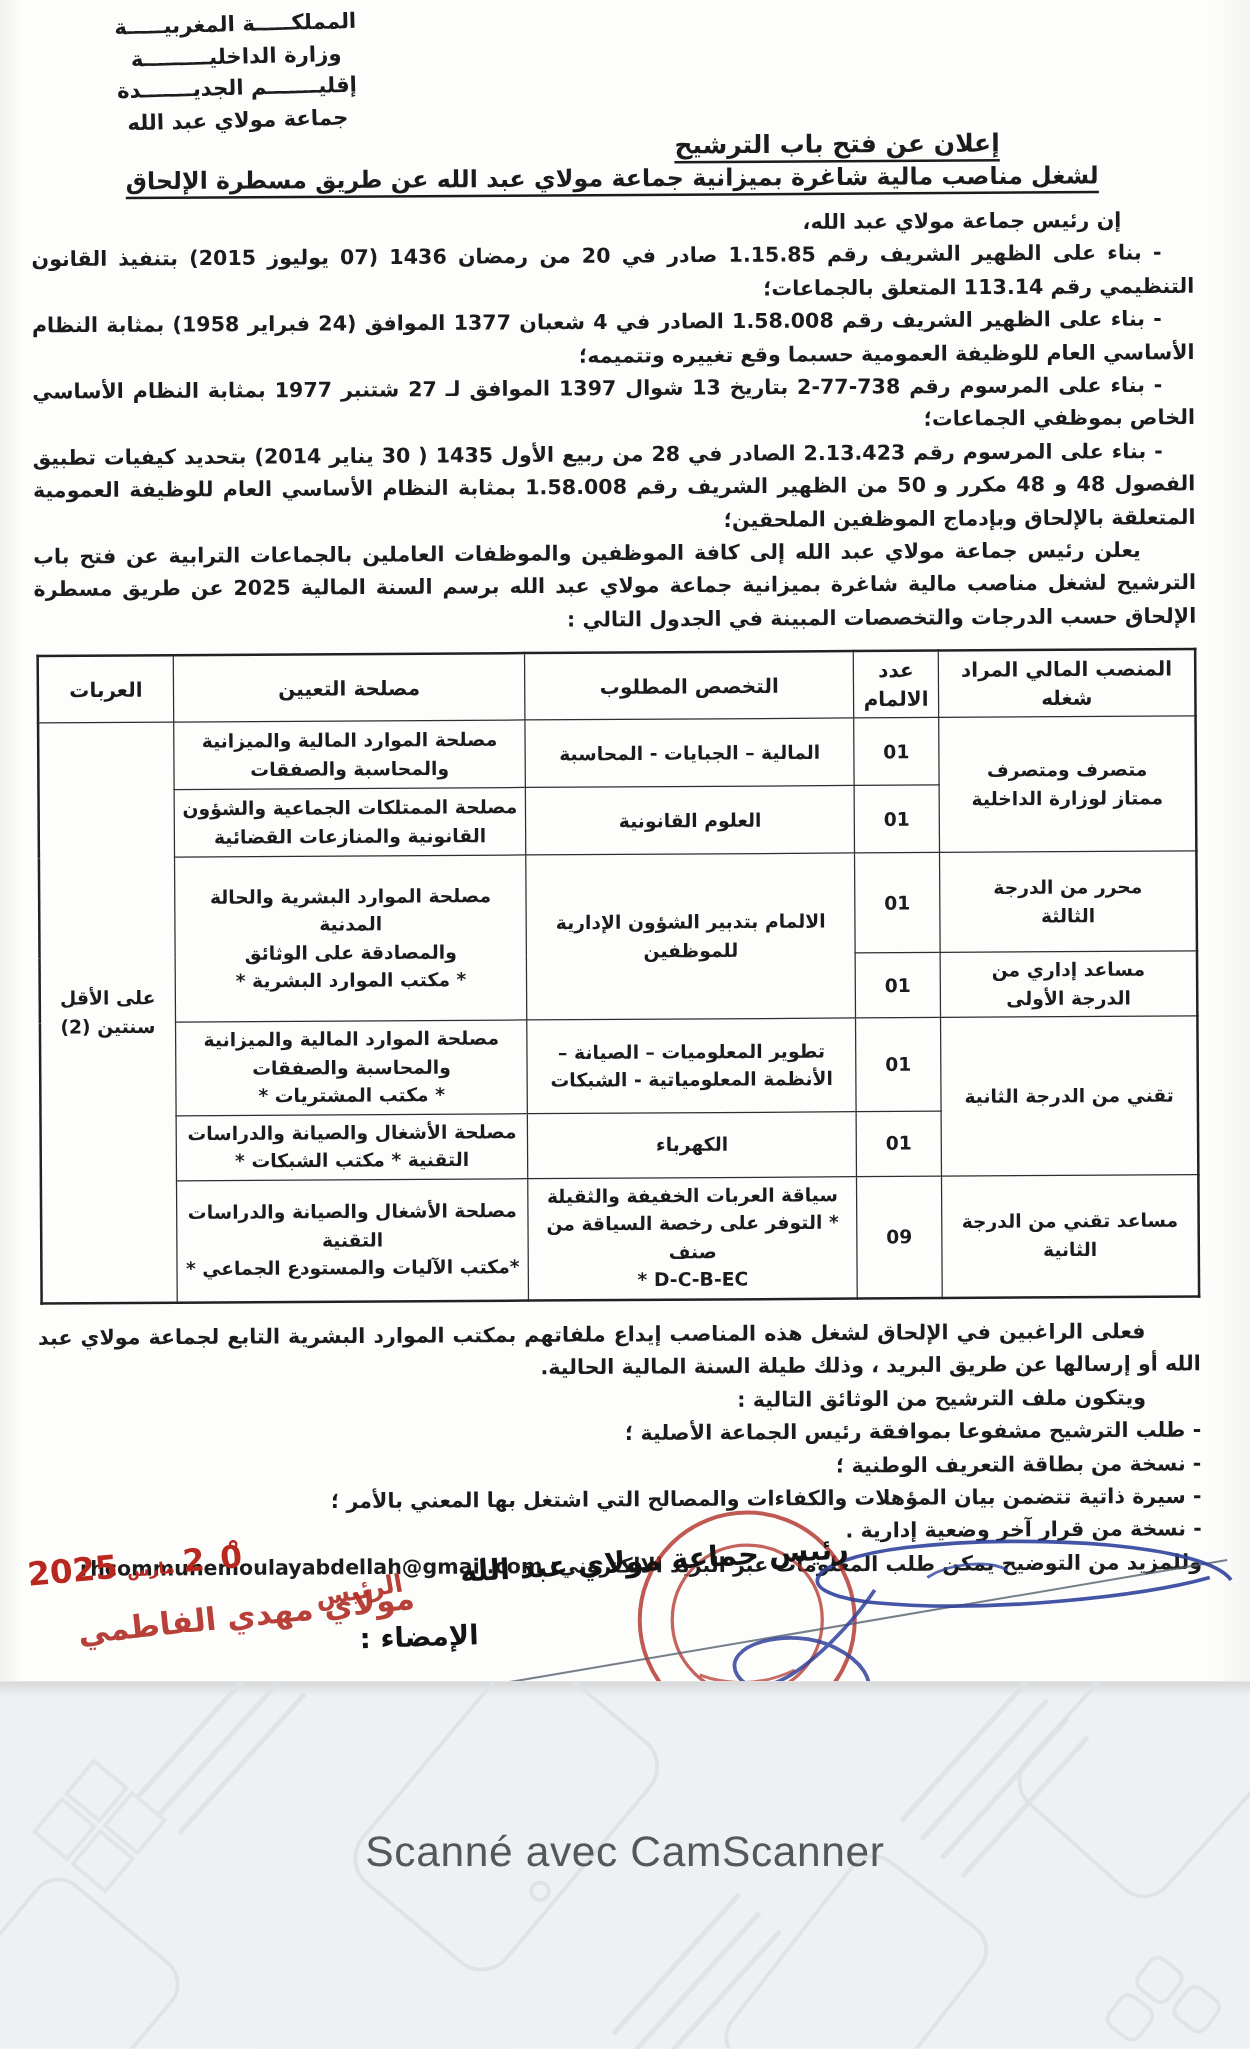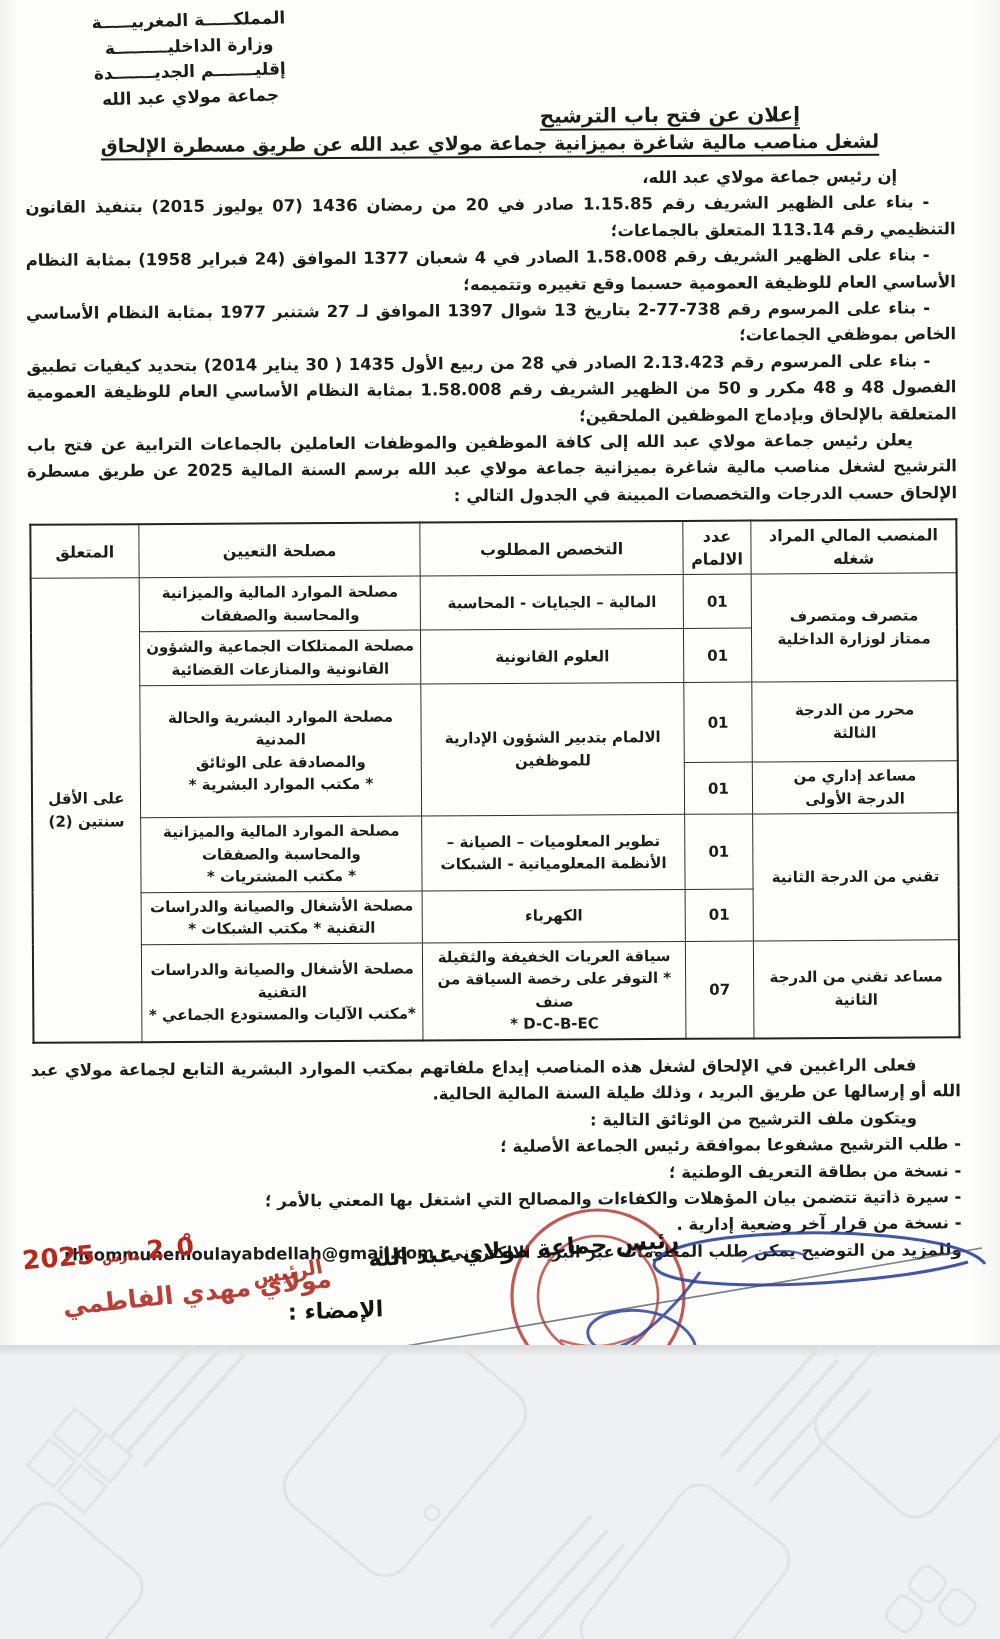--- a/index.html
+++ b/index.html
@@ -112,21 +112,21 @@
           <col class="c-exp">
       </colgroup>
       <tbody>
           <tr class="h-head">
         <th>المنصب المالي المراد
 شغله</th>
         <th>عدد
 الالمام</th>
         <th>التخصص المطلوب</th>
         <th>مصلحة التعيين</th>
-        <th>المتعلق</th>
+        <th>العربات</th>
       </tr>
       <tr class="h1">
         <td rowspan="2">متصرف ومتصرف
 ممتاز لوزارة الداخلية</td>
         <td class="cnt">01</td>
         <td>المالية – الجبايات - المحاسبة</td>
         <td>مصلحة الموارد المالية والميزانية
 والمحاسبة والصفقات</td>
         <td rowspan="7">على الأقل
 سنتين (2)</td>
@@ -162,21 +162,21 @@
       </tr>
       <tr class="h6">
         <td class="cnt">01</td>
         <td>الكهرباء</td>
         <td>مصلحة الأشغال والصيانة والدراسات
 التقنية * مكتب الشبكات *</td>
       </tr>
       <tr class="h7">
         <td>مساعد تقني من الدرجة
 الثانية</td>
-        <td class="cnt">07</td>
+        <td class="cnt">09</td>
         <td>سياقة العربات الخفيفة والثقيلة
 * التوفر على رخصة السياقة من صنف
 ‎* D-C-B-EC</td>
         <td>مصلحة الأشغال والصيانة والدراسات
 التقنية
 *مكتب الآليات والمستودع الجماعي *</td>
       </tr>
     </tbody>
       </table>
 
@@ -248,13 +248,14 @@
         <rect x="80" y="80" width="34" height="34"></rect>
       <rect x="40" y="120" width="34" height="34"></rect>
         <rect x="80" y="120" width="34" height="34"></rect>
     </g>
     <g stroke="#e1e4e7" stroke-width="3" fill="none" transform="rotate(38 930 260)">
       <rect x="900" y="230" width="30" height="30" rx="8"></rect>
         <rect x="938" y="230" width="30" height="30" rx="8"></rect>
       <rect x="900" y="268" width="30" height="30" rx="8"></rect>
     </g>
   </svg>
+  <p class="scan-text">Scanné avec CamScanner</p>
 </div>
 
 </body></html>

